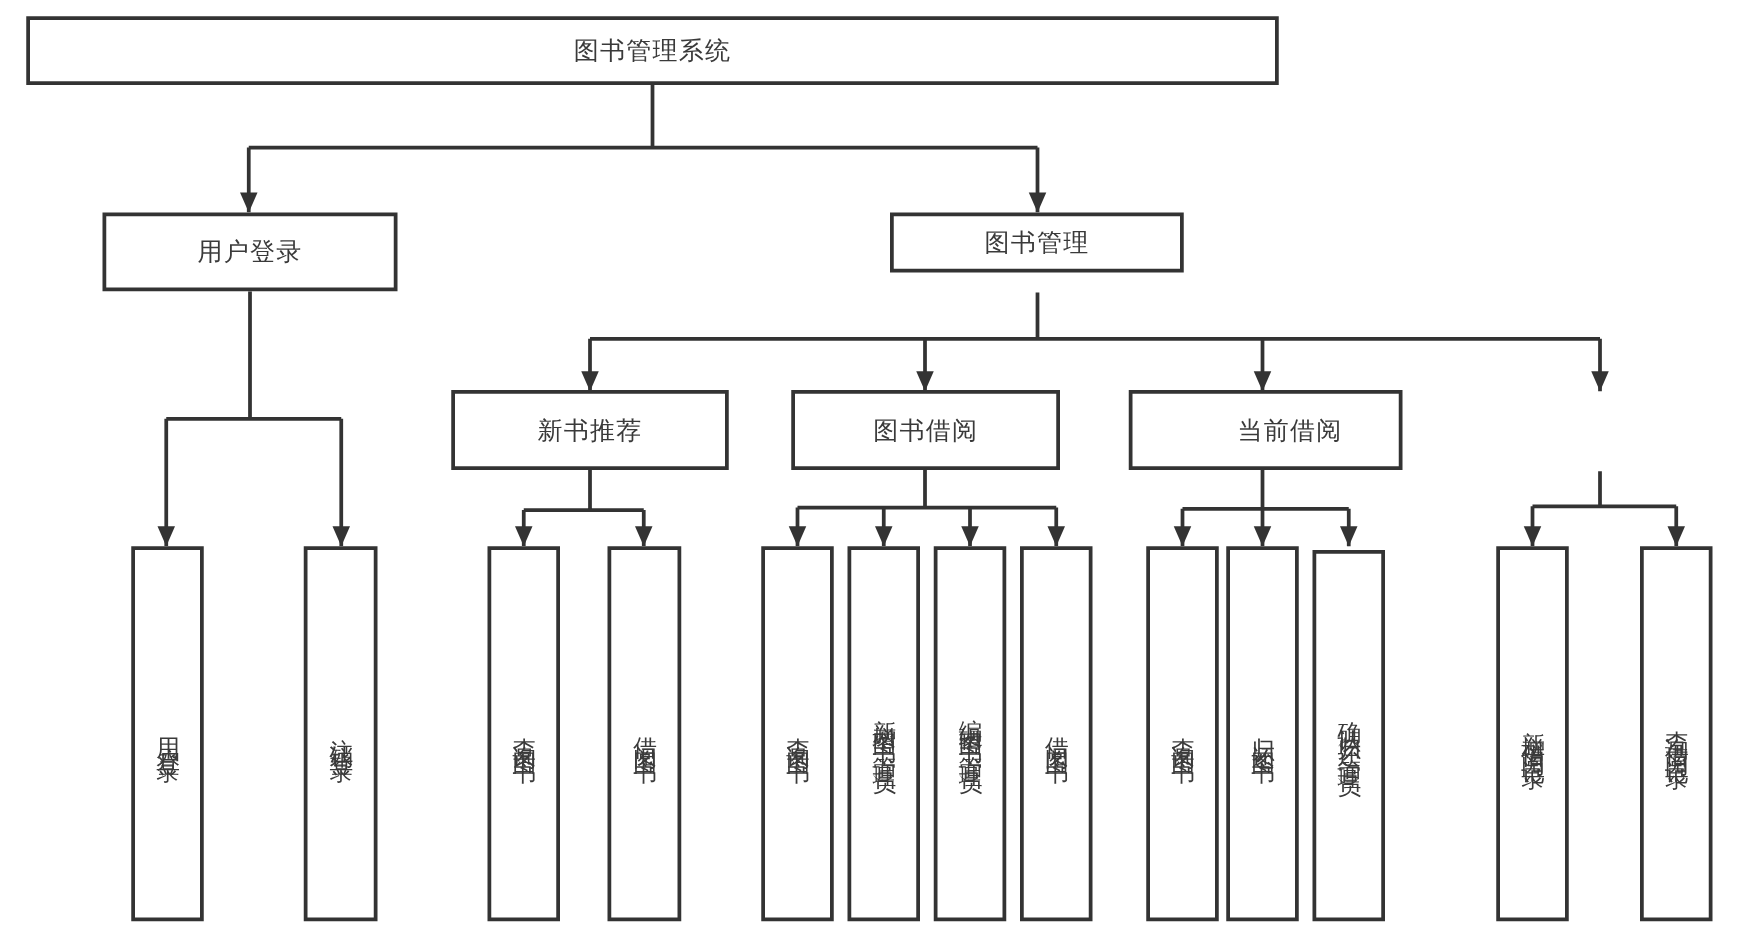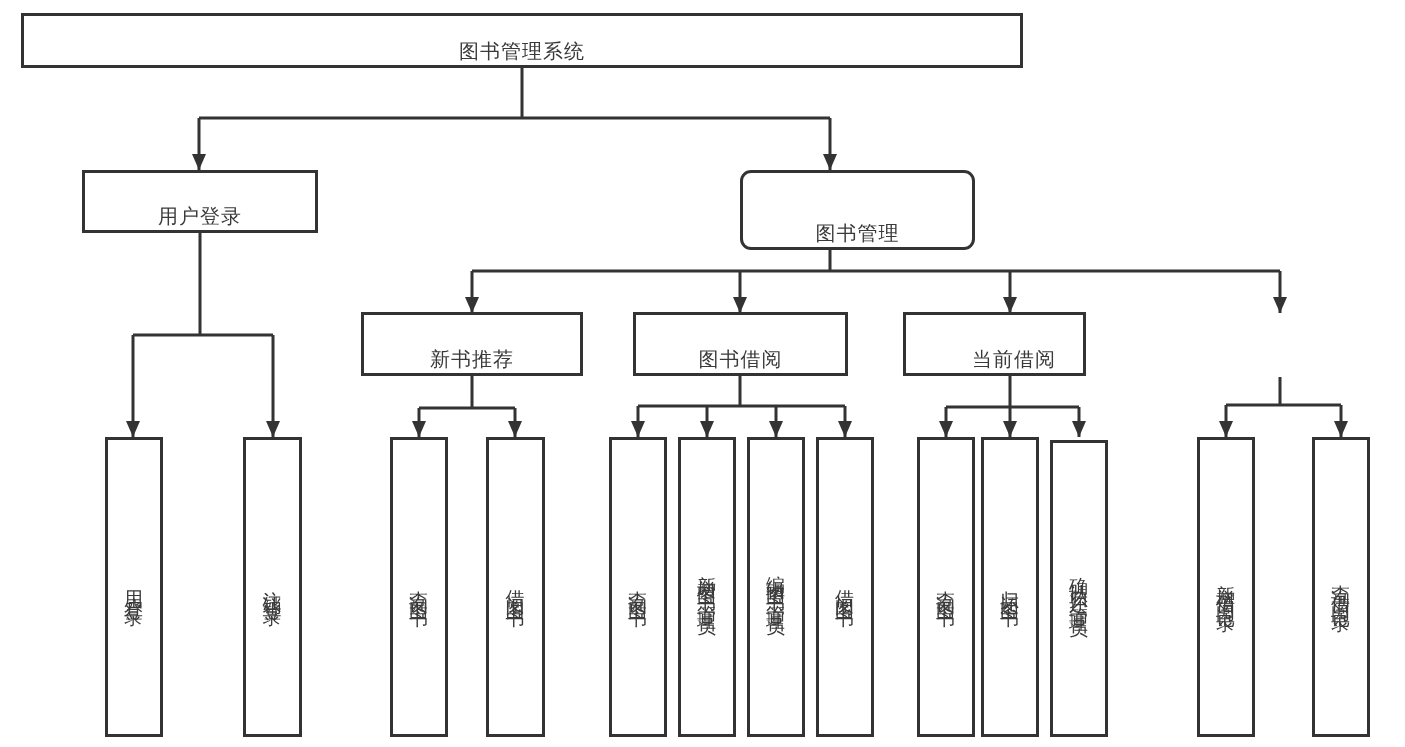--- a/index.html
+++ b/index.html
@@ -30,21 +30,21 @@
   .box {
     position: absolute;
     box-sizing: border-box;
     background: var(--box-bg);
     border: 3px solid var(--line-color);
     display: flex;
     align-items: center;
     justify-content: center;
     color: var(--text-color);
   }
-  .hbox { font-size: 20px; align-items: flex-end; }
+  .hbox { font-size: 20px; }
   .hbox .hlabel { white-space: nowrap; letter-spacing: 1px; }
   .vbox { font-size: 19px; }
   .vbox .vlabel {
     writing-mode: vertical-rl;
     text-orientation: mixed;
     letter-spacing: 6px;
     line-height: 1;
   }
   .watermark {
     position: absolute;
@@ -105,31 +105,31 @@
     </g>
   </svg>
 
   <div class="box hbox" style="left:21px; top:13px; width:1002px; height:55px;">
     <span class="hlabel">图书管理系统</span>
   </div>
 
   <div class="box hbox" style="left:82px; top:170px; width:236px; height:63px;">
     <span class="hlabel">用户登录</span>
   </div>
-  <div class="box hbox" style="left:740px; top:170px; width:235px; height:80px;border-radius:11px;">
+  <div class="box hbox" style="left:712px; top:170px; width:235px; height:48px;">
     <span class="hlabel">图书管理</span>
   </div>
 
   <div class="box hbox" style="left:633px; top:312px; width:215px; height:64px;">
     <span class="hlabel">图书借阅</span>
   </div>
   <div class="box hbox" style="left:361px; top:312px; width:222px; height:64px;">
     <span class="hlabel">新书推荐</span>
   </div>
-  <div class="box hbox" style="left:903px; top:312px; width:183px; height:64px;padding-left:39px;">
+  <div class="box hbox" style="left:903px; top:312px; width:219px; height:64px;padding-left:39px;">
     <span class="hlabel">当前借阅</span>
   </div>
 
   <div class="box vbox" style="left:105px; top:437px; width:58px; height:300px;">
     <span class="vlabel">用户登录</span>
   </div>
   <div class="box vbox" style="left:243px; top:437px; width:59px; height:300px;">
     <span class="vlabel">注销登录</span>
   </div>
 

